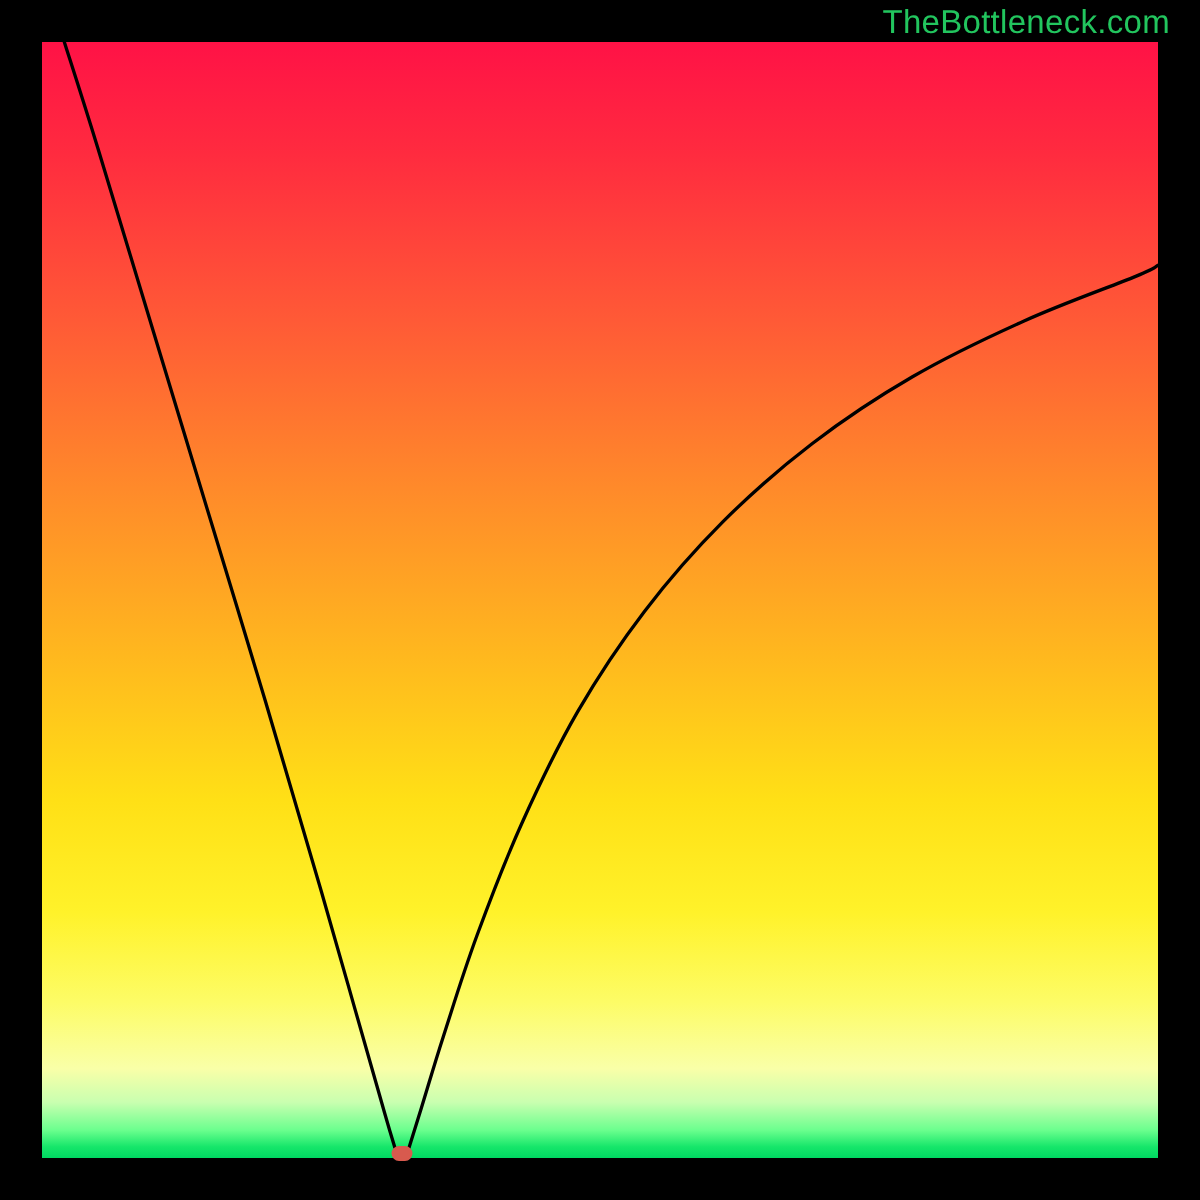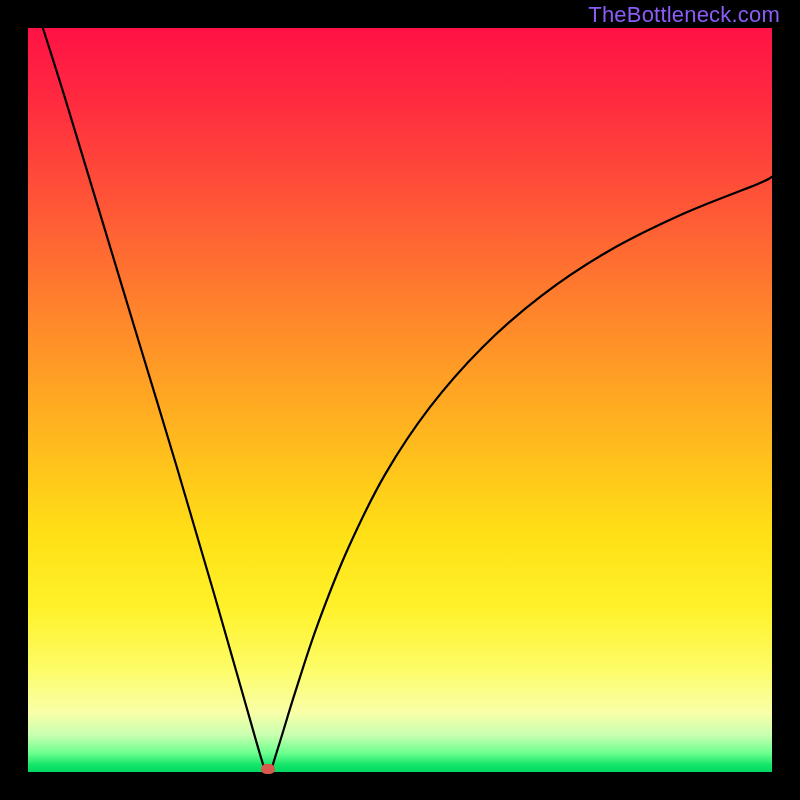--- a/index.html
+++ b/index.html
@@ -14,21 +14,21 @@
   .frame {
     position: relative;
     width: 800px;
     height: 800px;
     background: #000;
   }
   .watermark {
     position: absolute;
     top: 2px;
     right: 20px;
-    color: #8b5cf6;
+    color: #22c55e;
     font-size: 22px;
     font-weight: 400;
     letter-spacing: 0.2px;
   }
   .plot-area {
     position: absolute;
     left: 28px;
     top: 28px;
     width: 744px;   
     height: 744px;

